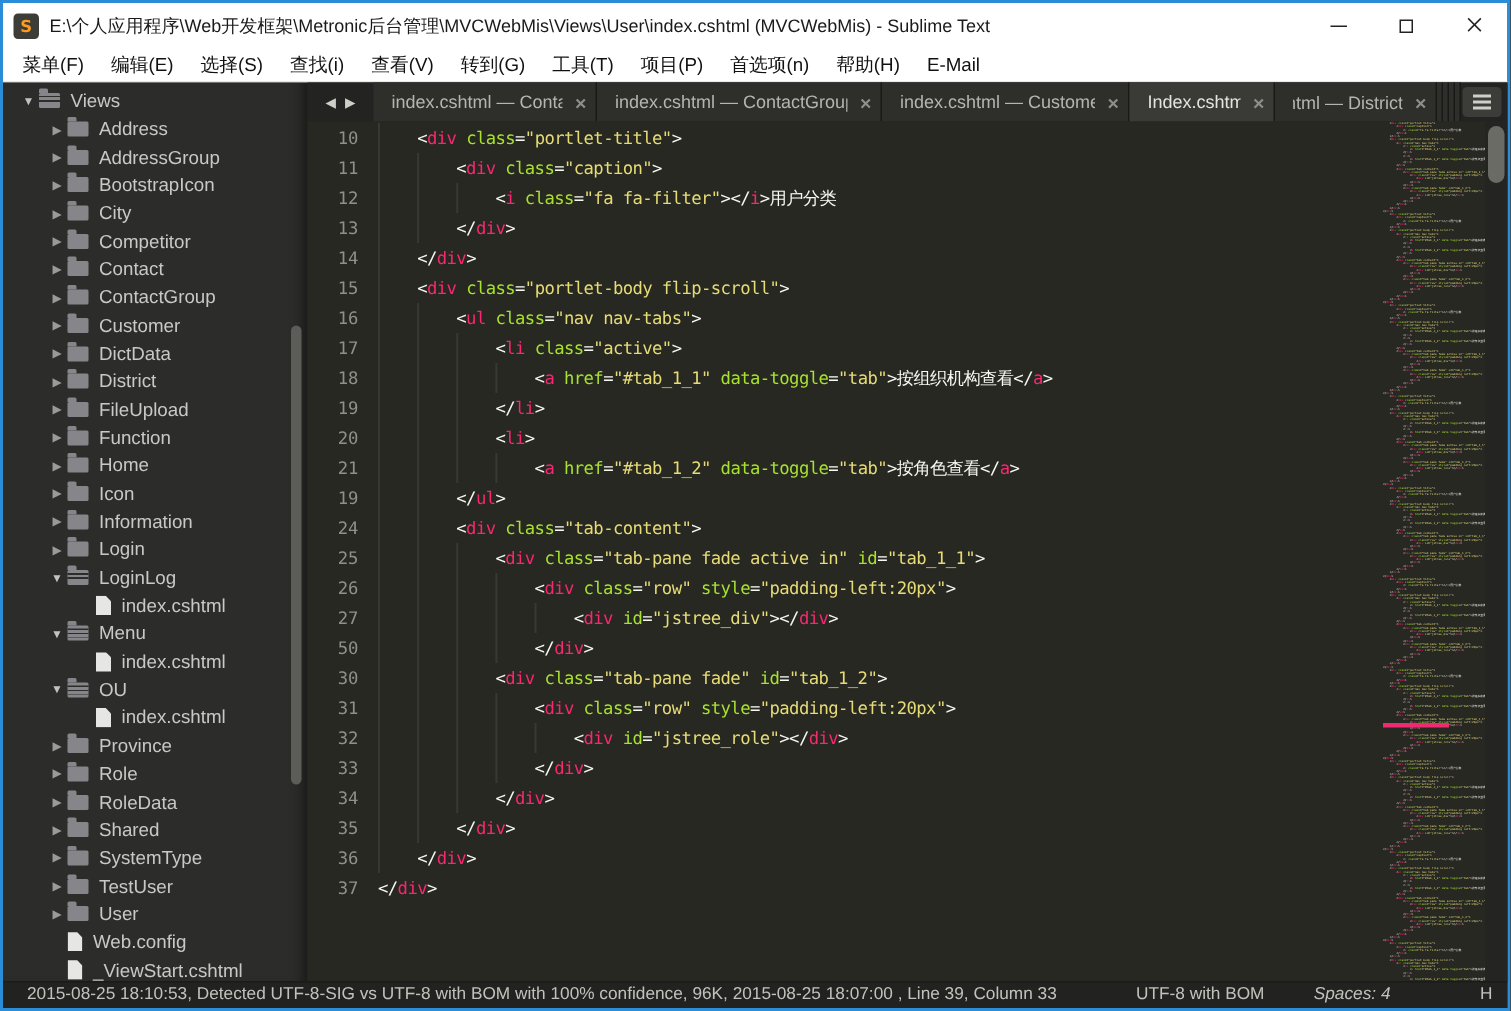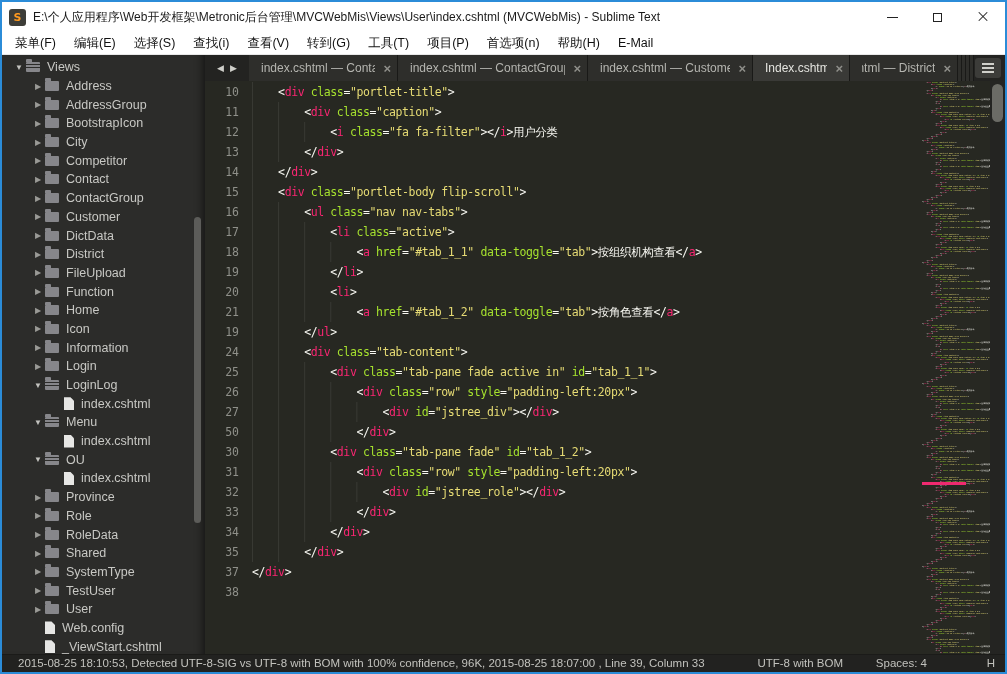--- a/index.html
+++ b/index.html
@@ -84,21 +84,21 @@
   .mini-scale{transform:scale(0.155);transform-origin:0 0;width:460px;}
   .mline{font-family:"DejaVu Sans Mono","Liberation Mono",monospace;font-size:12px;line-height:14px;
         white-space:pre;}
   .mm-mark{position:absolute;left:0;top:401px;width:44px;height:3px;background:#ef2a70;}
   .vscroll{position:absolute;top:0;bottom:0;right:0;width:15px;background:#242422;}
   .vthumb{position:absolute;top:3px;left:2px;width:11px;height:38px;border-radius:6px;background:#6b6b66;}
   
   .statusbar{height:18px;background:var(--status-bg);position:relative;color:var(--status-text);
         font-size:11.5px;border-top:1px solid #1b1b19;}
   .statusbar span{position:absolute;top:0;line-height:17px;white-space:nowrap;}
-  .st-left{left:16px;} .st-enc{right:162px;} .st-spaces{right:78px;} .st-syntax{right:10px;}
+  .st-left{left:16px;} .st-enc{right:162px;} .st-spaces{right:78px;font-style:italic;} .st-syntax{right:10px;}
 </style>
 </head>
 <body>
 
 <div class="window">
 
   <div class="titlebar">
     <div class="app-icon">S</div>
     <div class="title-text">E:\个人应用程序\Web开发框架\Metronic后台管理\MVCWebMis\Views\User\index.cshtml (MVCWebMis) - Sublime Text</div>
     <div class="win-controls">
@@ -358,22 +358,22 @@
             <div class="cl"><span class="ln">25</span><span class="ind-guides" style="width: 78.24px;"></span><span>            <span class="tok-p">&lt;</span><span class="tok-t">div</span><span class="tok-p"> </span><span class="tok-a">class</span><span class="tok-p">=</span><span class="tok-s">"tab-pane fade active in"</span><span class="tok-p"> </span><span class="tok-a">id</span><span class="tok-p">=</span><span class="tok-s">"tab_1_1"</span><span class="tok-p">&gt;</span></span></div>
             <div class="cl"><span class="ln">26</span><span class="ind-guides" style="width: 104.32px;"></span><span>                <span class="tok-p">&lt;</span><span class="tok-t">div</span><span class="tok-p"> </span><span class="tok-a">class</span><span class="tok-p">=</span><span class="tok-s">"row"</span><span class="tok-p"> </span><span class="tok-a">style</span><span class="tok-p">=</span><span class="tok-s">"padding-left:20px"</span><span class="tok-p">&gt;</span></span></div>
             <div class="cl"><span class="ln">27</span><span class="ind-guides" style="width: 130.4px;"></span><span>                    <span class="tok-p">&lt;</span><span class="tok-t">div</span><span class="tok-p"> </span><span class="tok-a">id</span><span class="tok-p">=</span><span class="tok-s">"jstree_div"</span><span class="tok-p">&gt;</span><span class="tok-p">&lt;/</span><span class="tok-t">div</span><span class="tok-p">&gt;</span></span></div>
             <div class="cl"><span class="ln">50</span><span class="ind-guides" style="width: 104.32px;"></span><span>                <span class="tok-p">&lt;/</span><span class="tok-t">div</span><span class="tok-p">&gt;</span></span></div>
             <div class="cl"><span class="ln">30</span><span class="ind-guides" style="width: 78.24px;"></span><span>            <span class="tok-p">&lt;</span><span class="tok-t">div</span><span class="tok-p"> </span><span class="tok-a">class</span><span class="tok-p">=</span><span class="tok-s">"tab-pane fade"</span><span class="tok-p"> </span><span class="tok-a">id</span><span class="tok-p">=</span><span class="tok-s">"tab_1_2"</span><span class="tok-p">&gt;</span></span></div>
             <div class="cl"><span class="ln">31</span><span class="ind-guides" style="width: 104.32px;"></span><span>                <span class="tok-p">&lt;</span><span class="tok-t">div</span><span class="tok-p"> </span><span class="tok-a">class</span><span class="tok-p">=</span><span class="tok-s">"row"</span><span class="tok-p"> </span><span class="tok-a">style</span><span class="tok-p">=</span><span class="tok-s">"padding-left:20px"</span><span class="tok-p">&gt;</span></span></div>
             <div class="cl"><span class="ln">32</span><span class="ind-guides" style="width: 130.4px;"></span><span>                    <span class="tok-p">&lt;</span><span class="tok-t">div</span><span class="tok-p"> </span><span class="tok-a">id</span><span class="tok-p">=</span><span class="tok-s">"jstree_role"</span><span class="tok-p">&gt;</span><span class="tok-p">&lt;/</span><span class="tok-t">div</span><span class="tok-p">&gt;</span></span></div>
             <div class="cl"><span class="ln">33</span><span class="ind-guides" style="width: 104.32px;"></span><span>                <span class="tok-p">&lt;/</span><span class="tok-t">div</span><span class="tok-p">&gt;</span></span></div>
             <div class="cl"><span class="ln">34</span><span class="ind-guides" style="width: 78.24px;"></span><span>            <span class="tok-p">&lt;/</span><span class="tok-t">div</span><span class="tok-p">&gt;</span></span></div>
             <div class="cl"><span class="ln">35</span><span class="ind-guides" style="width: 52.16px;"></span><span>        <span class="tok-p">&lt;/</span><span class="tok-t">div</span><span class="tok-p">&gt;</span></span></div>
+            <div class="cl"><span class="ln">36</span><span class="ind-guides" style="width: 26.08px;"></span><span>    <span class="tok-p">&lt;/</span><span class="tok-t">div</span><span class="tok-p">&gt;</span></span></div>
             <div class="cl"><span class="ln">37</span><span><span class="tok-p">&lt;/</span><span class="tok-t">div</span><span class="tok-p">&gt;</span></span></div>
-            <div class="cl"><span class="ln">38</span><span></span></div>
           </div>
         <div class="minimap">
           <div class="mini-scale" id="mini-scale">
               <div class="mline"><span>    <span class="tok-p">&lt;</span><span class="tok-t">div</span><span class="tok-p"> </span><span class="tok-a">class</span><span class="tok-p">=</span><span class="tok-s">"portlet-title"</span><span class="tok-p">&gt;</span></span></div>
               <div class="mline"><span>        <span class="tok-p">&lt;</span><span class="tok-t">div</span><span class="tok-p"> </span><span class="tok-a">class</span><span class="tok-p">=</span><span class="tok-s">"caption"</span><span class="tok-p">&gt;</span></span></div>
               <div class="mline"><span>            <span class="tok-p">&lt;</span><span class="tok-t">i</span><span class="tok-p"> </span><span class="tok-a">class</span><span class="tok-p">=</span><span class="tok-s">"fa fa-filter"</span><span class="tok-p">&gt;</span><span class="tok-p">&lt;/</span><span class="tok-t">i</span><span class="tok-p">&gt;</span><span class="tok-w">用户分类</span></span></div>
               <div class="mline"><span>        <span class="tok-p">&lt;/</span><span class="tok-t">div</span><span class="tok-p">&gt;</span></span></div>
               <div class="mline"><span>    <span class="tok-p">&lt;/</span><span class="tok-t">div</span><span class="tok-p">&gt;</span></span></div>
               <div class="mline"><span>    <span class="tok-p">&lt;</span><span class="tok-t">div</span><span class="tok-p"> </span><span class="tok-a">class</span><span class="tok-p">=</span><span class="tok-s">"portlet-body flip-scroll"</span><span class="tok-p">&gt;</span></span></div>
               <div class="mline"><span>        <span class="tok-p">&lt;</span><span class="tok-t">ul</span><span class="tok-p"> </span><span class="tok-a">class</span><span class="tok-p">=</span><span class="tok-s">"nav nav-tabs"</span><span class="tok-p">&gt;</span></span></div>

